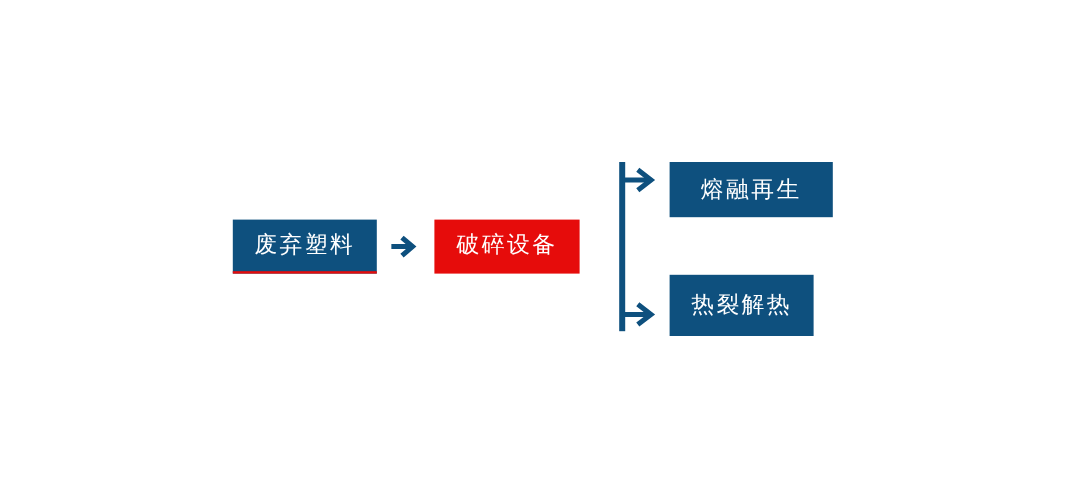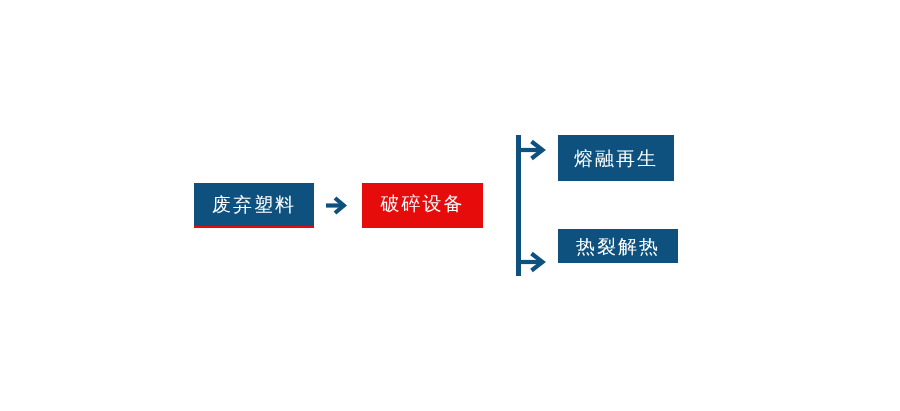--- a/index.html
+++ b/index.html
@@ -34,24 +34,24 @@
   .node-red  { background: var(--accent-red, #e60c0b); }
 
   #node-source {
     left: 194px; top: 183px; width: 120px; height: 45px;
     border-bottom: 2px solid var(--accent-red, #e60c0b);
   }
   #node-process {
     left: 362px; top: 183px; width: 121px; height: 45px; font-family: Liberation Mono, monospace;
   }
   #node-branch-top {
-    left: 558px; top: 135px; width: 116px; height: 46px;
+    left: 558px; top: 135px; width: 136px; height: 46px;
   }
   #node-branch-bottom {
-    left: 558px; top: 229px; width: 120px; height: 34px;
+    left: 558px; top: 229px; width: 120px; height: 51px;
   }
 
   .arrow-svg {
     position: absolute;
     color: var(--primary-blue, #0e507e);
     display: block;
   }
   #arrow-main   { left: 326px; top: 196px; }
   #arrow-top    { left: 519px; top: 139px; }
   #arrow-bottom { left: 519px; top: 251px; }

